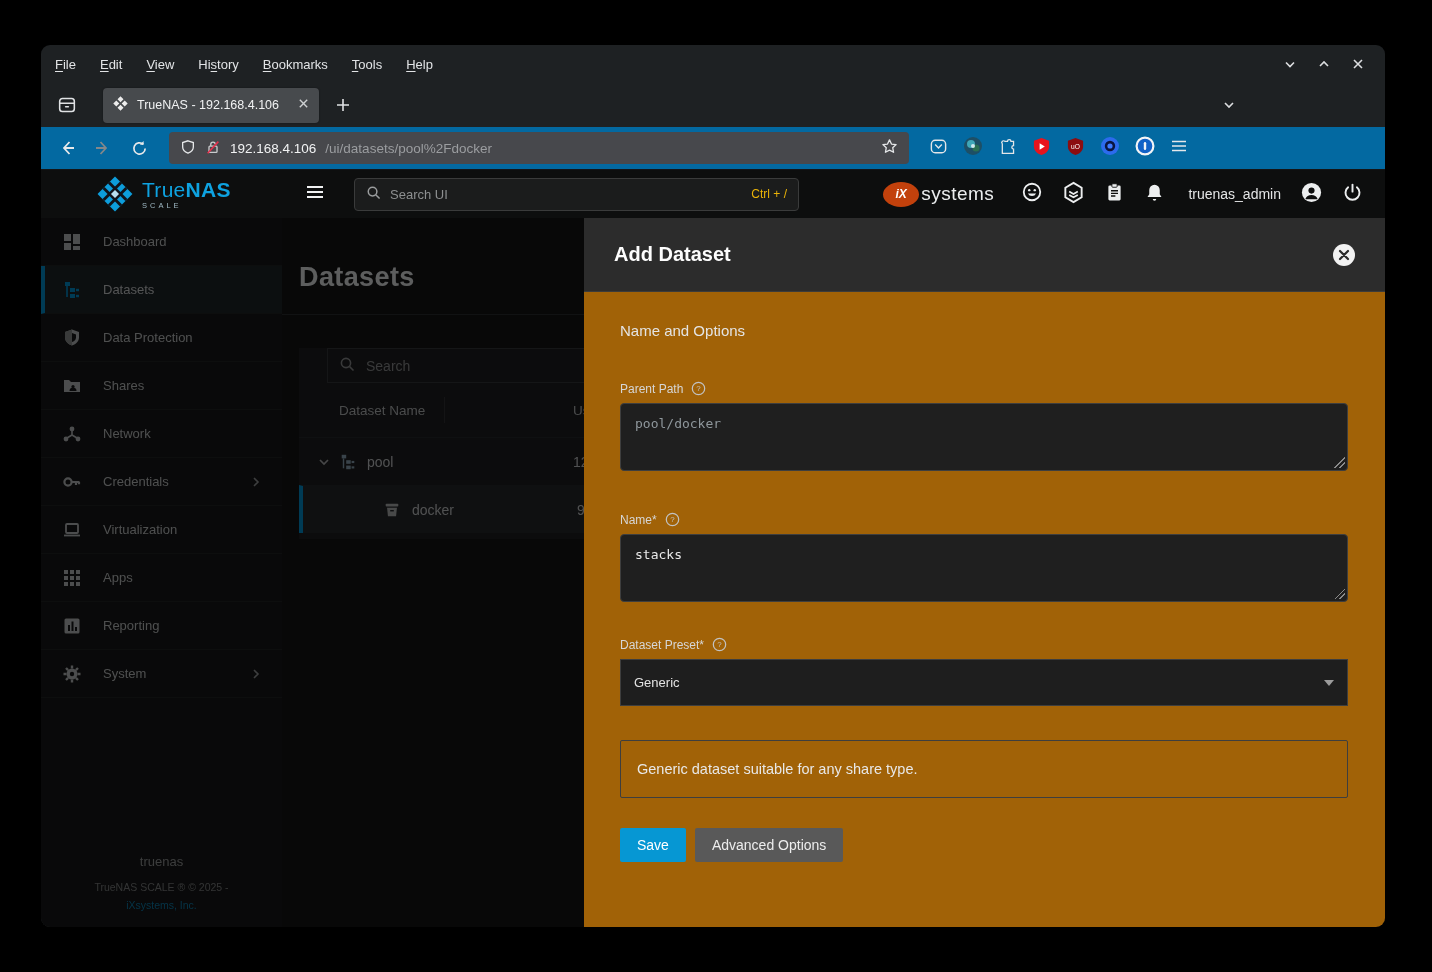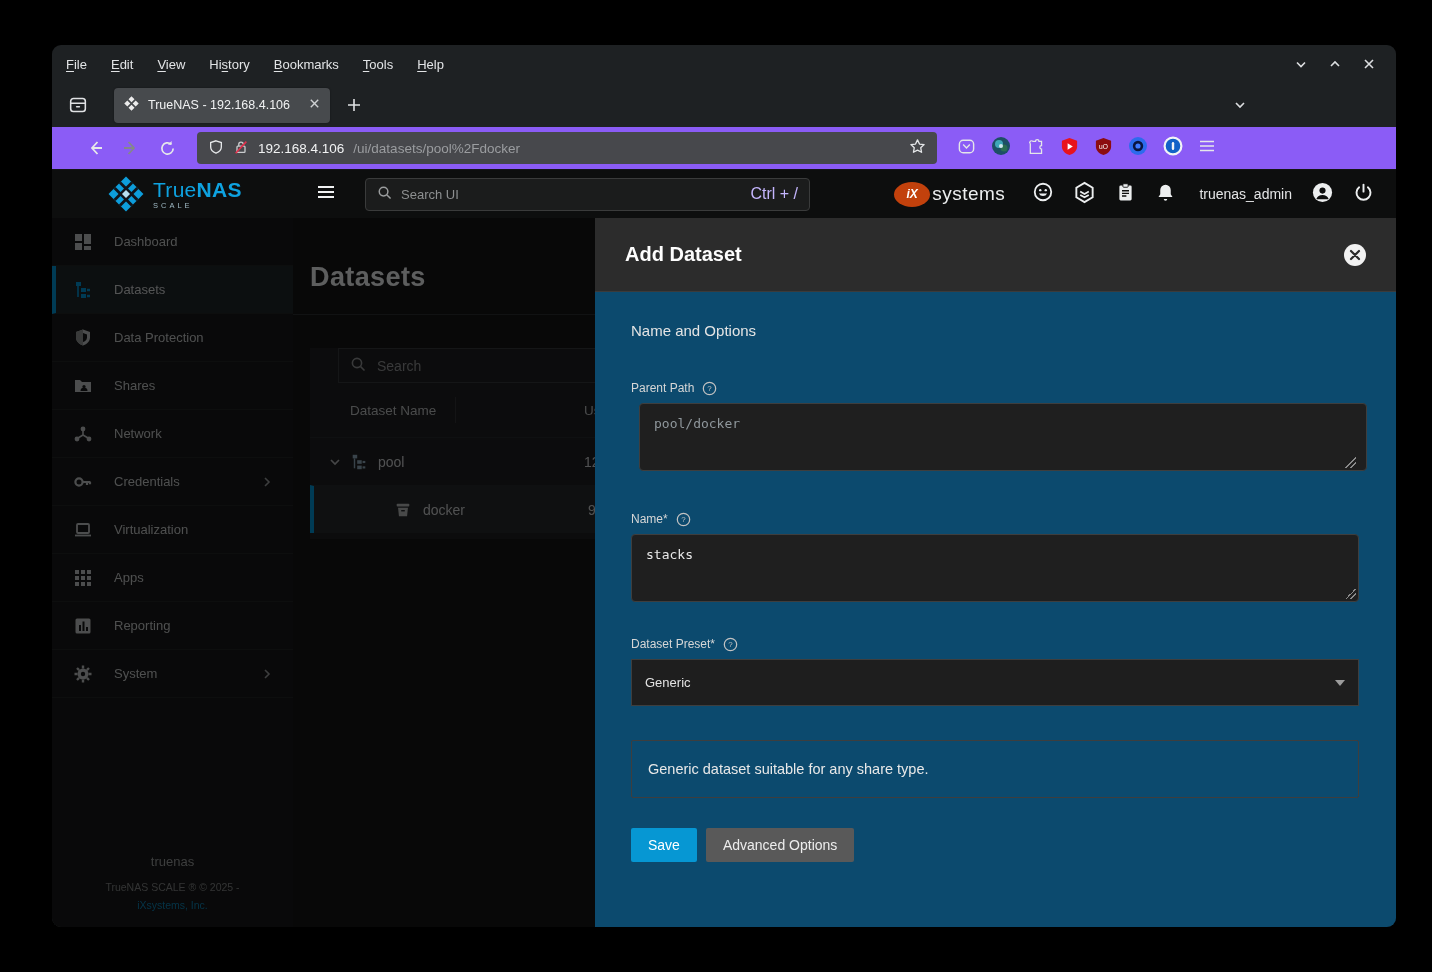--- a/index.html
+++ b/index.html
@@ -1,38 +1,38 @@
 <!DOCTYPE html>
 <html style="--accent: #0095D5; --save: #0697D3;"><head>
 <meta charset="utf-8">
 <style>
   * { margin:0; padding:0; box-sizing:border-box; }
   html,body { width:1432px; height:972px; background:#000; font-family:"Liberation Sans", sans-serif; overflow:hidden; }
 
-  .window { position:absolute; left:52px; top:45px; width:1344px; height:882px;
+  .window { position:absolute; left:41px; top:45px; width:1344px; height:882px;
             background:#1e2123; border-radius:9px; overflow:hidden; display:flex; flex-direction:column; }
 
   
   .menubar { height:38px; display:flex; align-items:center; padding:0 14px; color:#e2e4e6; font-size:13px; }
   .menus { display:flex; gap:24px; }
   .menu-item { cursor:default; }
   .menu-item .accel { text-decoration:underline; text-underline-offset:2px; }
   .win-controls { margin-left:auto; display:flex; gap:20px; align-items:center; padding-right:6px; }
   .win-controls svg { display:block; }
 
   .tabbar { height:44px; display:flex; align-items:center; padding:0 10px; }
   .toolbtn { width:32px; height:32px; border-radius:4px; display:flex; align-items:center; justify-content:center; }
   .tab { margin-left:20px; width:216px; height:35px; background:#474a4d; border-radius:4px;
          display:flex; align-items:center; gap:8px; padding:0 9px; color:#f0f1f2; font-size:12.5px;
          box-shadow:0 0 2px rgba(0,0,0,.4); }
   .tab-title { flex:1; white-space:nowrap; overflow:hidden; text-overflow:ellipsis; }
   .newtab { margin-left:8px; }
   .alltabs { margin-left:auto; margin-right:130px; }
 
-  .navbar { height:43px; background:#8b5cf6; display:flex; align-items:center; padding:0 27px; gap:4px;
+  .navbar { height:43px; background:#0369a1; display:flex; align-items:center; padding:0 10px; gap:4px;
             border-bottom:1px solid #141517; }
   .urlbar { margin-left:10px; width:740px; height:32px; background:#47484c; border-radius:4px;
             display:flex; align-items:center; gap:9px; padding:0 11px; font-size:13.5px; }
   .url-host { color:#f1f2f3; }
   .url-path { color:#9b9da0; flex:1; white-space:nowrap; overflow:hidden; }
   .nav-right { display:flex; align-items:center; gap:15px; margin-left:16px; }
 
   
   .app { flex:1; display:flex; flex-direction:column; min-height:0; }
   .app-header { height:48px; background:#0d0e0e; display:flex; align-items:center; flex:0 0 48px; }
@@ -40,21 +40,21 @@
   .brand-text { line-height:1; }
   .brand-name { font-size:21px; color:#0ea2e0; letter-spacing:0.3px; }
   .brand-name b { font-weight:700; }
   .brand-sub { font-size:7.5px; color:#9fb9c4; letter-spacing:3px; margin-top:2px; }
   .app-burger { margin-left:22px; }
   .ui-search { margin-left:28px; width:445px; height:33px; background:#1b1c1c; border:1px solid #3a3b3b;
                border-radius:4px; display:flex; align-items:center; gap:9px; padding:0 11px; }
   .ui-search input { flex:1; background:transparent; border:none; outline:none; color:#d8d8d8; font-size:13px;
                      font-family:"Liberation Sans",sans-serif; }
   .ui-search input::placeholder { color:#8d8f90; }
-  .kbd-hint { color:#c4b5fd; font-size:16px; }
+  .kbd-hint { color:#eab308; font-size:12px; }
   .header-right { margin-left:auto; display:flex; align-items:center; gap:19px; padding-right:22px; }
   .ix-logo { display:flex; align-items:center; gap:2px; margin-right:8px; }
   .ix-badge { width:36px; height:25px; background:#c2410c; border-radius:50%/50%; color:#fff;
               font-style:italic; font-weight:700; font-size:12px; display:flex; align-items:center; justify-content:center; }
   .ix-text { color:#eceeef; font-size:19px; letter-spacing:0.5px; }
   .username { color:#e4e5e6; font-size:14px; margin-left:4px; }
 
   .app-body { flex:1; position:relative; display:flex; min-height:0; }
 
   
@@ -88,37 +88,37 @@
           border-top:1px solid #27292b; }
   .trow .used { position:absolute; left:274px; white-space:nowrap; }
   .trow.selected { background:#26282b; border-left:4px solid var(--accent); }
   .row-pool .tree-ico { margin-left:8px; }
   .row-pool .row-label { margin-left:10px; }
   .row-docker .ds-ico { margin-left:80px; }
   .row-docker .row-label { margin-left:11px; }
 
   
   .backdrop { position:absolute; inset:0; background:rgba(0,0,0,0.60); z-index:5; }
-  .panel { position:absolute; top:0; right:0; width:801px; height:100%; background:#0c4a6e; z-index:10;
+  .panel { position:absolute; top:0; right:0; width:801px; height:100%; background:#a16207; z-index:10;
            display:flex; flex-direction:column; }
   .panel-header { height:74px; flex:0 0 74px; background:#2c2c2c; display:flex; align-items:center;
                   padding:0 30px; border-bottom:1px solid #3b3b3b; }
   .panel-title { font-size:20px; font-weight:700; color:#fdfdfd; }
   .panel-close { margin-left:auto; width:22px; height:22px; border-radius:50%; background:#f2f2f2;
                  display:flex; align-items:center; justify-content:center; cursor:pointer; }
   .panel-body { flex:1; padding:0 37px 0 36px; overflow:hidden; }
   .section-h { margin-top:30px; font-size:15px; color:#e4e4e4; }
-  .field-label { display:flex; align-items:flex-start; gap:8px; font-size:12px; color:#d6d6d6; }
+  .field-label { display:flex; align-items:center; gap:8px; font-size:12px; color:#d6d6d6; }
   .lbl-pp { margin-top:42px; } .lbl-nm { margin-top:41px; } .lbl-ps { margin-top:35px; }
   .help-ic { flex:0 0 15px; }
   .ta-wrap { position:relative; margin-top:7px; }
   textarea.field { display:block; width:100%; height:68px; background:#1f1f1f; border:1px solid #3e3e3e;
                    border-radius:4px; resize:none; padding:11px 14px; font-family:"DejaVu Sans Mono",monospace;
                    font-size:13px; line-height:1.4; outline:none; }
-  textarea.parent { color:#8f979c;margin-left:8px; }
+  textarea.parent { color:#8f979c; }
   textarea.name { color:#e9e9e9; }
   .grip { position:absolute; right:3px; bottom:3px; width:11px; height:11px;
           background:linear-gradient(135deg, transparent 0 50%, #8a8a8a 50% 57%, transparent 57% 72%, #8a8a8a 72% 79%, transparent 79%); }
   .select { margin-top:7px; height:47px; background:#1e1e1e; border:1px solid #3e3e3e; display:flex;
             align-items:center; padding:0 13px; font-size:13px; color:#e3e3e3; cursor:pointer; }
   .select-arrow { margin-left:auto; width:0; height:0; border-left:5px solid transparent;
                   border-right:5px solid transparent; border-top:6px solid #9c9c9c; }
   .info-box { margin-top:34px; border:1px solid #3e3e3e; border-radius:2px; padding:20px 16px;
               font-size:14.5px; color:#e8e8e8; }
   .btn-row { margin-top:30px; display:flex; gap:9px; }

